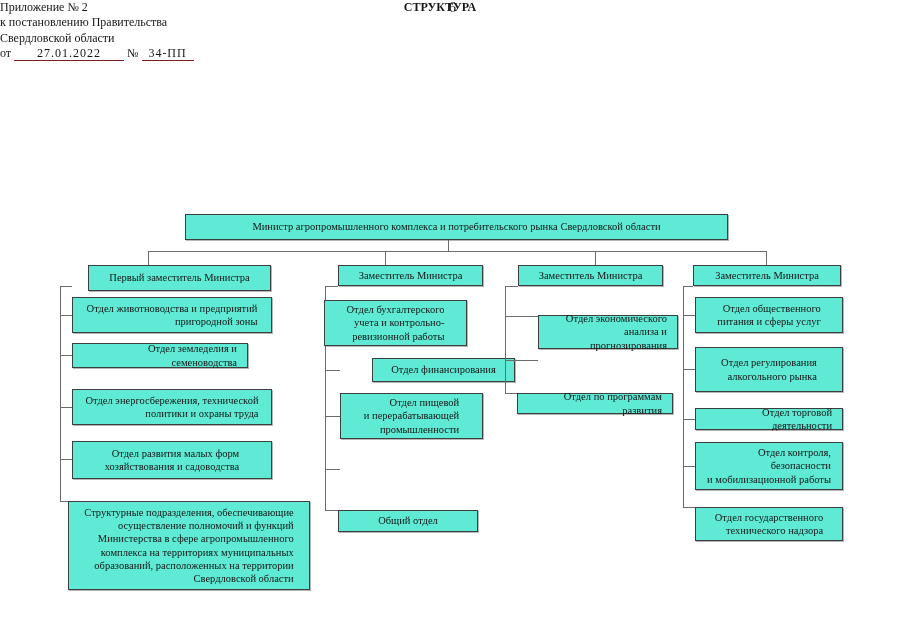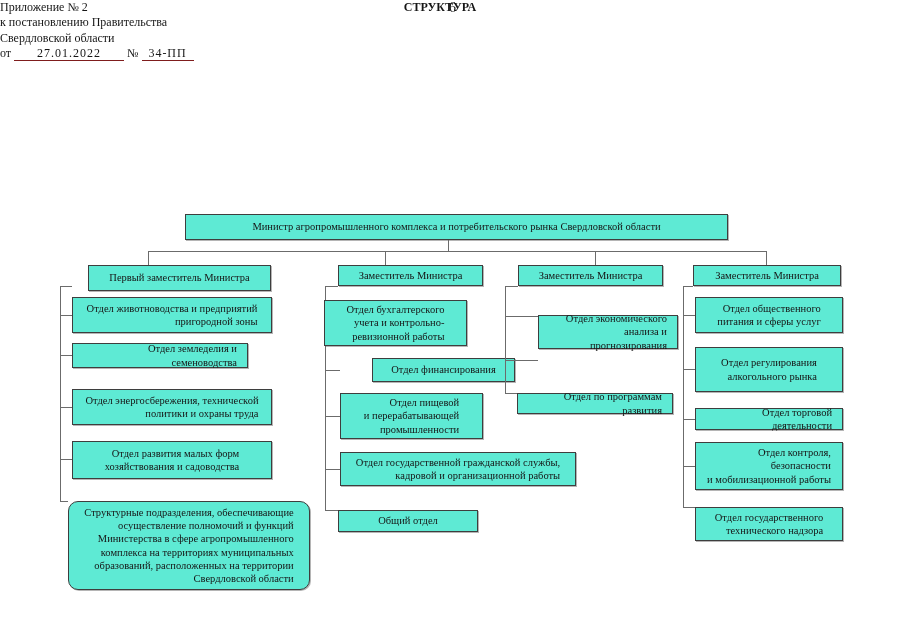--- a/index.html
+++ b/index.html
@@ -67,21 +67,21 @@
   <div class="abs ln" style="left:60px;top:459px;width:12px;height:1px;"></div>
   <div class="abs ln" style="left:60px;top:501px;width:8px;height:1px;"></div>
 
   <div class="abs obox" style="left:72px;top:297px;width:200px;height:36px;">Отдел животноводства и предприятий
 пригородной зоны</div>
   <div class="abs obox" style="left:72px;top:343px;width:176px;height:25px;">Отдел земледелия и семеноводства</div>
   <div class="abs obox" style="left:72px;top:389px;width:200px;height:36px;">Отдел энергосбережения, технической
 политики и охраны труда</div>
   <div class="abs obox" style="left:72px;top:441px;width:200px;height:38px;">Отдел развития малых форм
 хозяйствования и садоводства</div>
-  <div class="abs obox" style="left:68px;top:501px;width:242px;height:89px;border-radius:10px;">Структурные подразделения, обеспечивающие
+  <div class="abs obox" style="left:68px;top:501px;width:242px;height:89px;">Структурные подразделения, обеспечивающие
 осуществление полномочий и функций
 Министерства в сфере агропромышленного
 комплекса на территориях муниципальных
 образований, расположенных на территории
 Свердловской области</div>
 
   <div class="abs ln" style="left:325px;top:286px;width:1px;height:224px;"></div>
   <div class="abs ln" style="left:325px;top:286px;width:13px;height:1px;"></div>
   <div class="abs ln" style="left:325px;top:323px;width:15px;height:1px;"></div>
   <div class="abs ln" style="left:325px;top:370px;width:15px;height:1px;"></div>
@@ -89,22 +89,20 @@
   <div class="abs ln" style="left:325px;top:469px;width:15px;height:1px;"></div>
   <div class="abs ln" style="left:325px;top:510px;width:13px;height:1px;"></div>
 
   <div class="abs obox" style="left:324px;top:300px;width:143px;height:46px;">Отдел бухгалтерского
 учета и контрольно-
 ревизионной работы</div>
   <div class="abs obox" style="left:340px;top:358px;width:143px;height:24px;margin-left:32px;">Отдел финансирования</div>
   <div class="abs obox" style="left:340px;top:393px;width:143px;height:46px;">Отдел пищевой
 и перерабатывающей
 промышленности</div>
-  <div class="abs obox" style="left:340px;top:452px;width:236px;height:34px;">Отдел государственной гражданской службы,
-кадровой и организационной работы</div>
   <div class="abs obox" style="left:338px;top:510px;width:140px;height:22px;">Общий отдел</div>
 
   <div class="abs ln" style="left:505px;top:286px;width:1px;height:107px;"></div>
   <div class="abs ln" style="left:505px;top:286px;width:13px;height:1px;"></div>
   <div class="abs ln" style="left:505px;top:316px;width:33px;height:1px;"></div>
   <div class="abs ln" style="left:505px;top:360px;width:33px;height:1px;"></div>
   <div class="abs ln" style="left:505px;top:393px;width:12px;height:1px;"></div>
 
   <div class="abs obox" style="left:538px;top:315px;width:140px;height:34px;">Отдел экономического
 анализа и прогнозирования</div>

